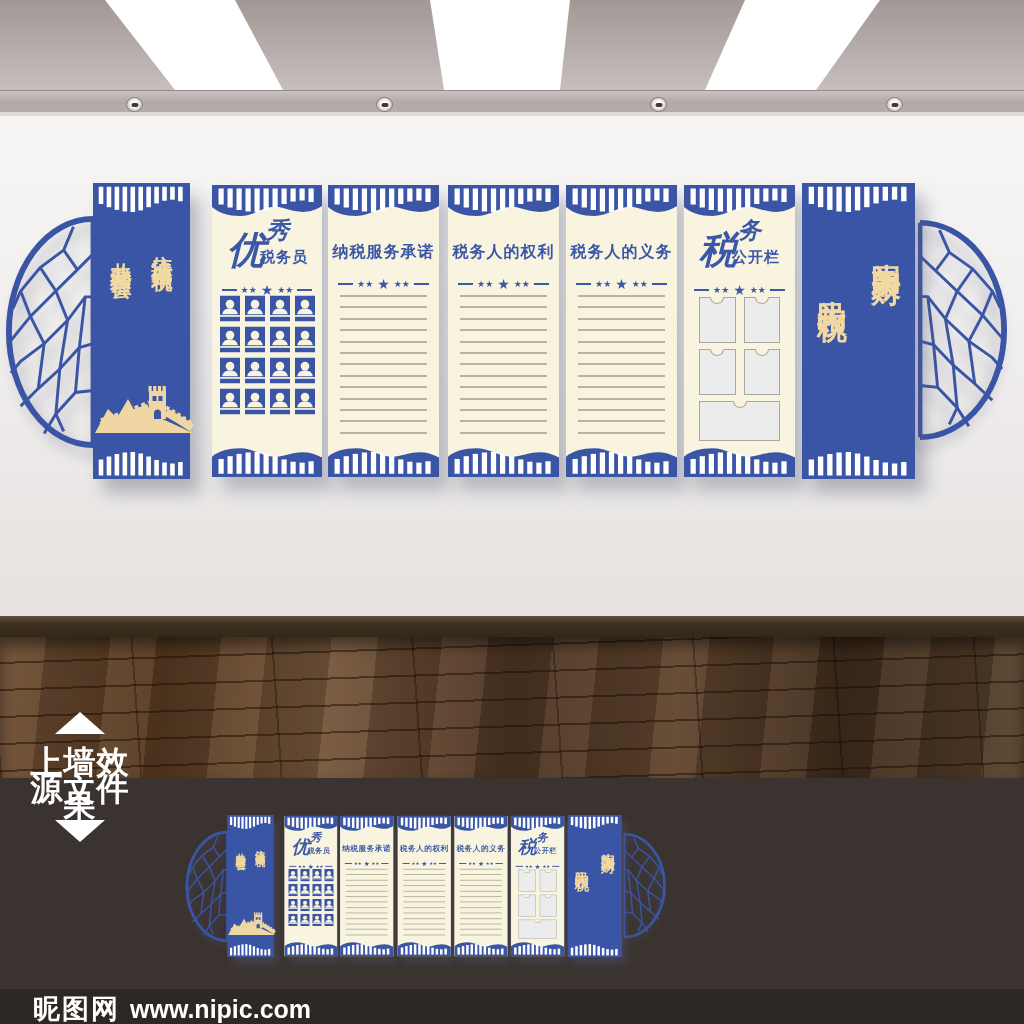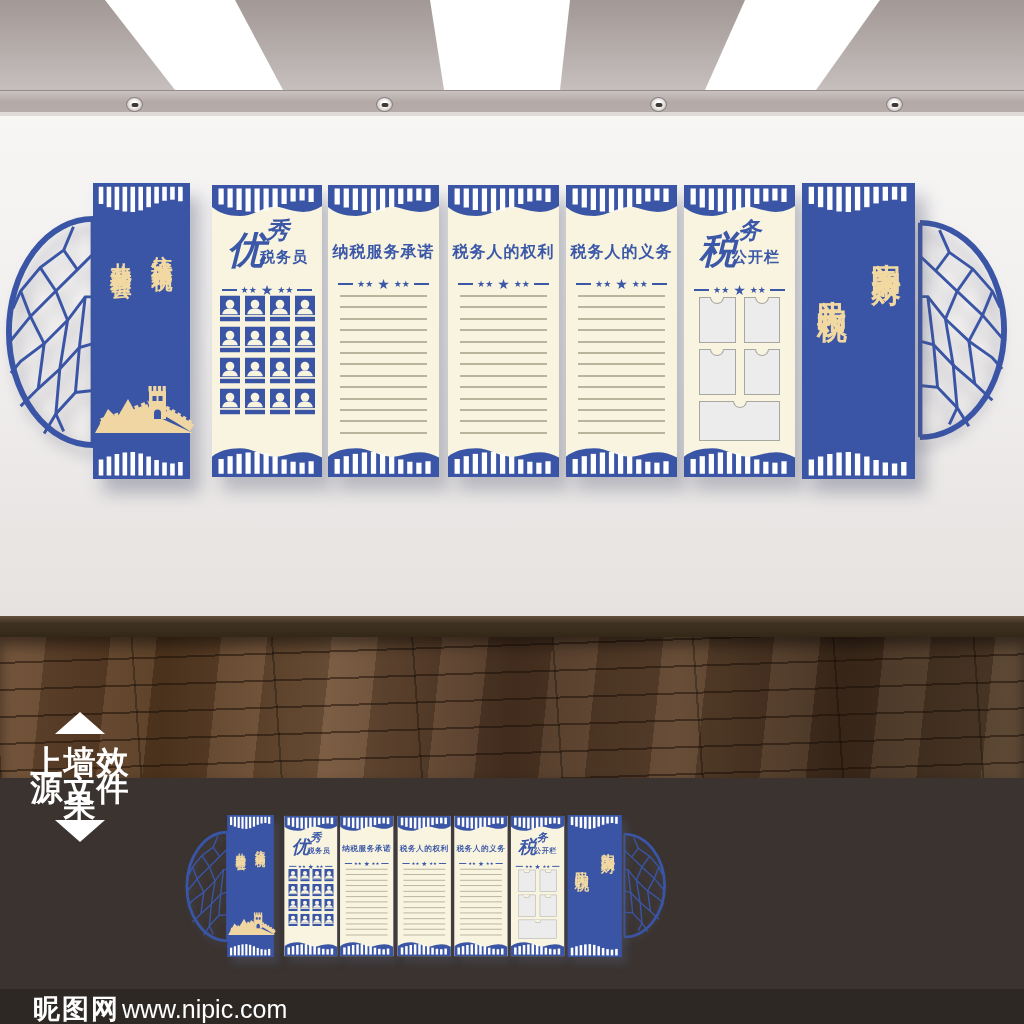--- a/index.html
+++ b/index.html
@@ -38,21 +38,21 @@
   .side-label{position:absolute;left:18px;width:124px;text-align:center;color:#fff;}
   .side-label .txt{font-size:32px;font-weight:700;letter-spacing:1px;}
   .tri-up{width:0;height:0;margin:0 auto 7px;border-left:25px solid transparent;border-right:25px solid transparent;border-bottom:22px solid #fff;}
   .tri-down{width:0;height:0;margin:8px auto 0;border-left:25px solid transparent;border-right:25px solid transparent;border-top:22px solid #fff;}
   .label-effect{top:712px;}
   .label-source{top:768px;}
 
   
   .wm-bar{position:absolute;left:0;top:989px;width:1024px;height:35px;background:#2e2825;}
   .wm-logo{position:absolute;left:33px;top:2px;color:#fff;font-size:27px;font-weight:700;letter-spacing:2px;}
-  .wm-url{font-weight:400;letter-spacing:0;font-size:25px;margin-left:2px;}
+  .wm-url{font-weight:700;letter-spacing:0;font-size:25px;margin-left:10px;}
   .id-patch{position:absolute;right:15px;top:5px;height:21px;line-height:21px;padding:0 8px;
     background:#3b3533;color:#b7b3b0;font-size:15px;}
 
   
   .wall-mount{position:absolute;width:1005px;height:302px;}
   .wall-mount.main{left:5px;top:183px;}
   .wall-mount.mini{left:185px;top:815px;transform:scale(0.48);transform-origin:0 0;}
   .cwall{position:absolute;left:0;top:0;width:1005px;height:302px;}
 
   .lattice{position:absolute;fill:none;filter:drop-shadow(6px 9px 7px rgba(85,90,115,.35));}

